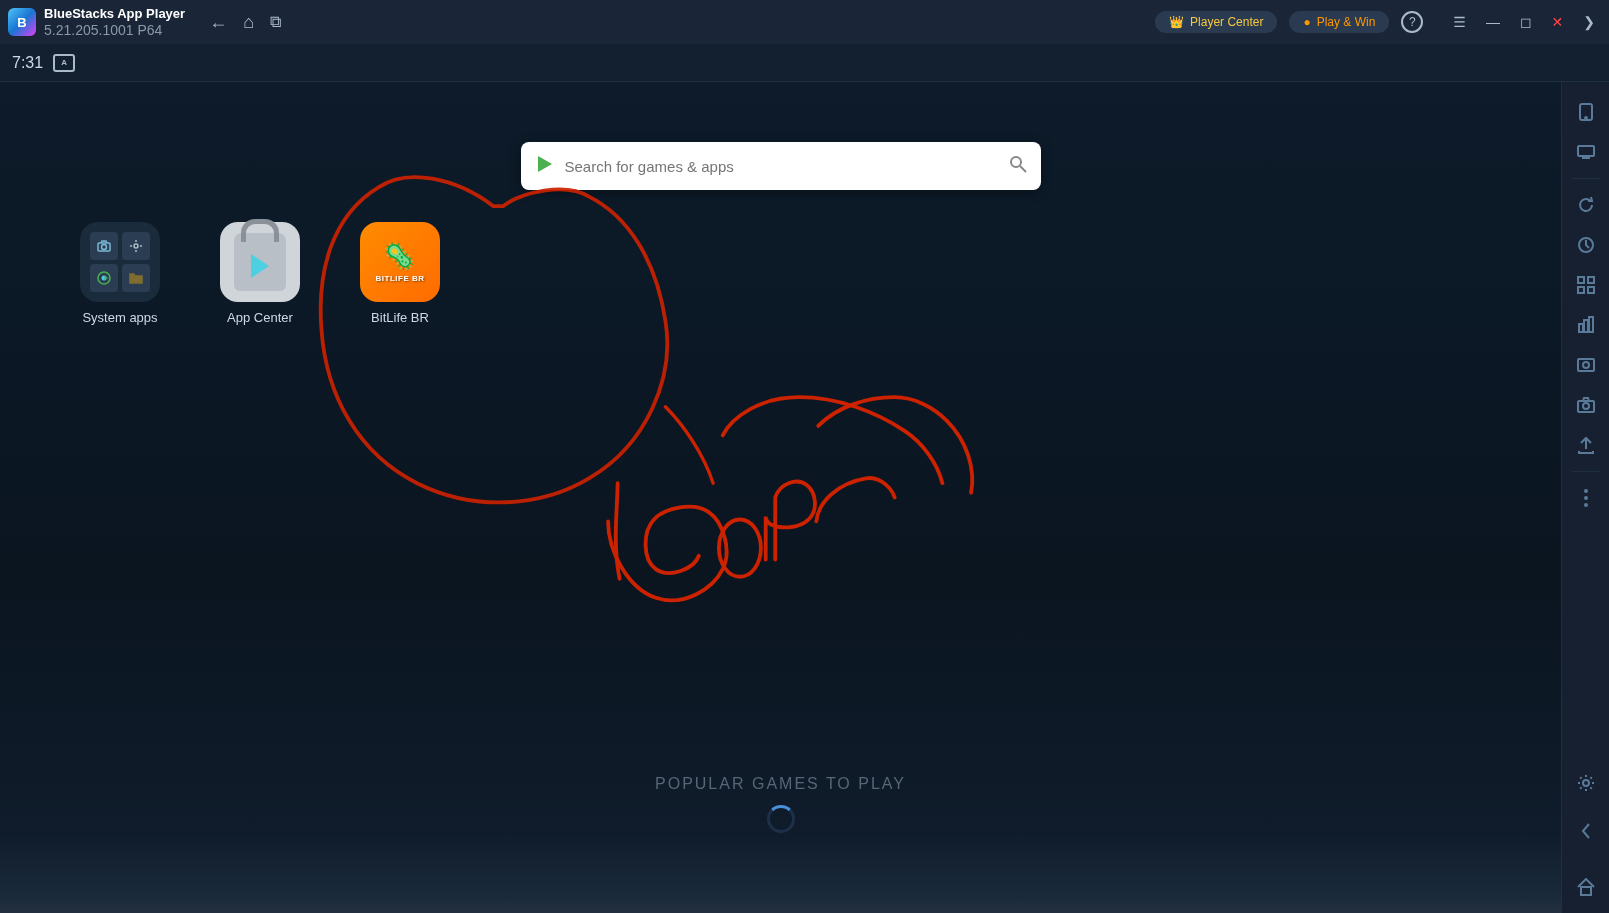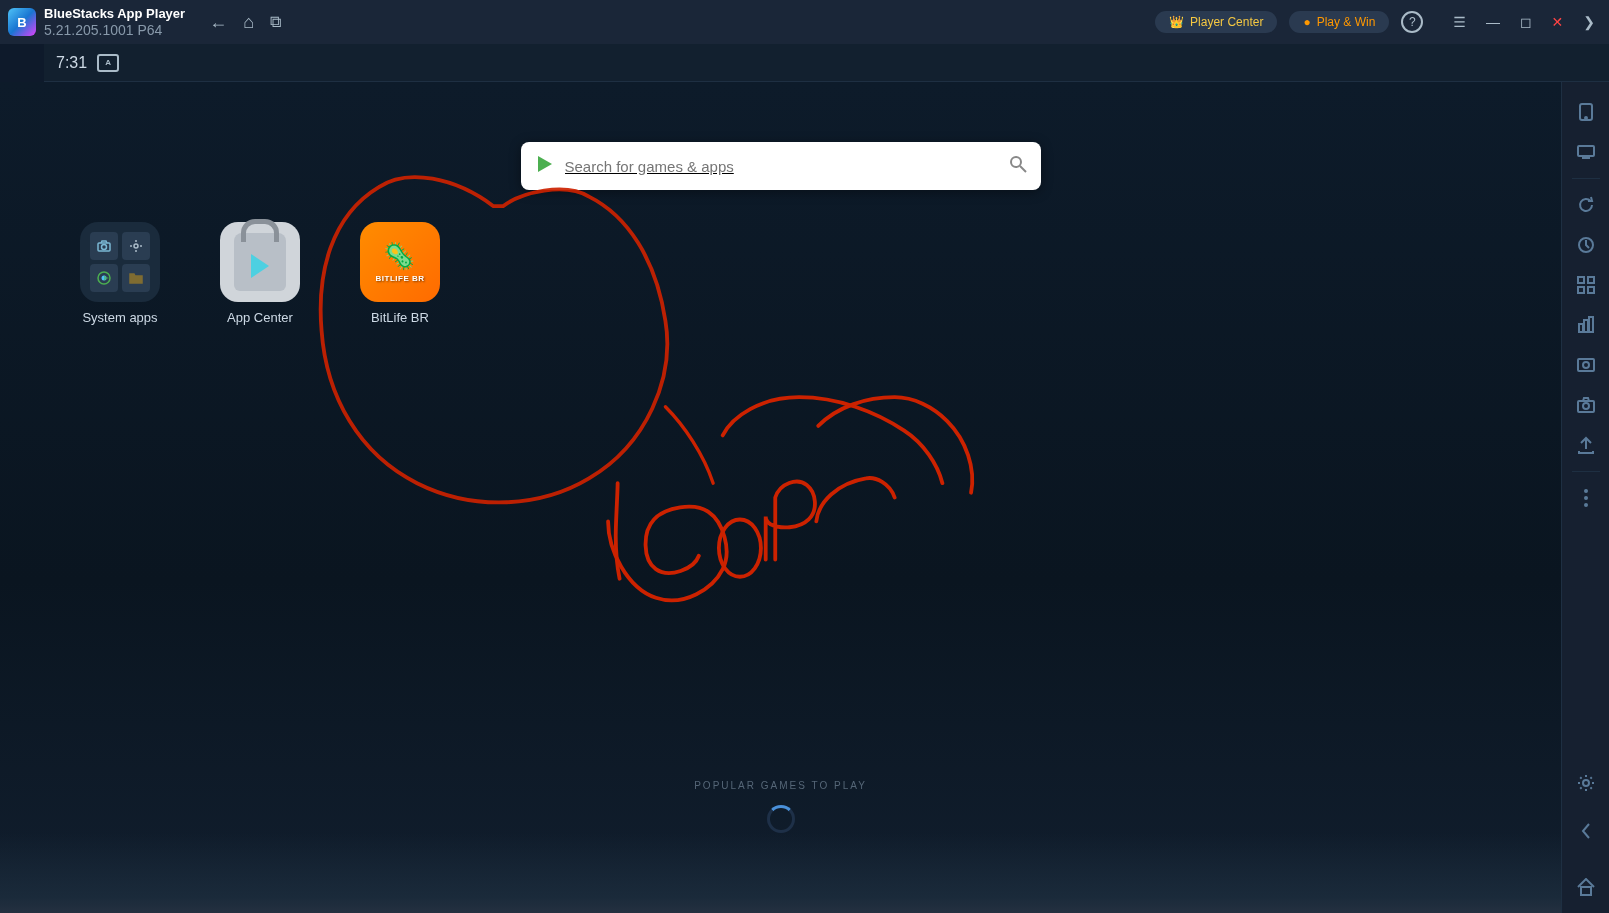--- a/index.html
+++ b/index.html
@@ -91,21 +91,20 @@
     #statusbar {
       position: absolute;
       top: 44px; left: 0; right: 0;
       height: 38px;
       background: #12202f;
       display: flex;
       align-items: center;
       padding: 0 12px;
       z-index: 99;
       border-bottom: 1px solid #1e2f42;
-      margin-left: 44px;
     }
     #statusbar .time {
       color: #cdd9e5;
       font-size: 16px;
       font-weight: 500;
     }
     #statusbar .kbd-icon {
       margin-left: 10px;
       width: 22px; height: 18px;
       border: 2px solid #aabbc8;
@@ -173,21 +172,20 @@
     #search-bar {
       width: 100%;
       height: 48px;
       background: #ffffff;
       border-radius: 8px;
       display: flex;
       align-items: center;
       padding: 8px 14px;
       gap: 10px;
       box-shadow: 0 2px 12px rgba(0,0,0,0.4);
-      text-decoration: underline;
     }
     .play-store-icon {
       font-size: 18px;
     }
     #search-input {
       flex: 1;
       border: none;
       outline: none;
       font-size: 15px;
       color: #555;
@@ -300,21 +298,21 @@
     
     #popular-section {
       position: absolute;
       bottom: 120px;
       left: 50%;
       transform: translateX(-50%);
       text-align: center;
     }
     #popular-section .popular-label {
       color: #556677;
-      font-size: 10px;
+      font-size: 16px;
       letter-spacing: 2px;
     }
 
     
     #loading-spinner {
       position: absolute;
       bottom: 80px;
       left: 50%;
       transform: translateX(-50%);
     }

